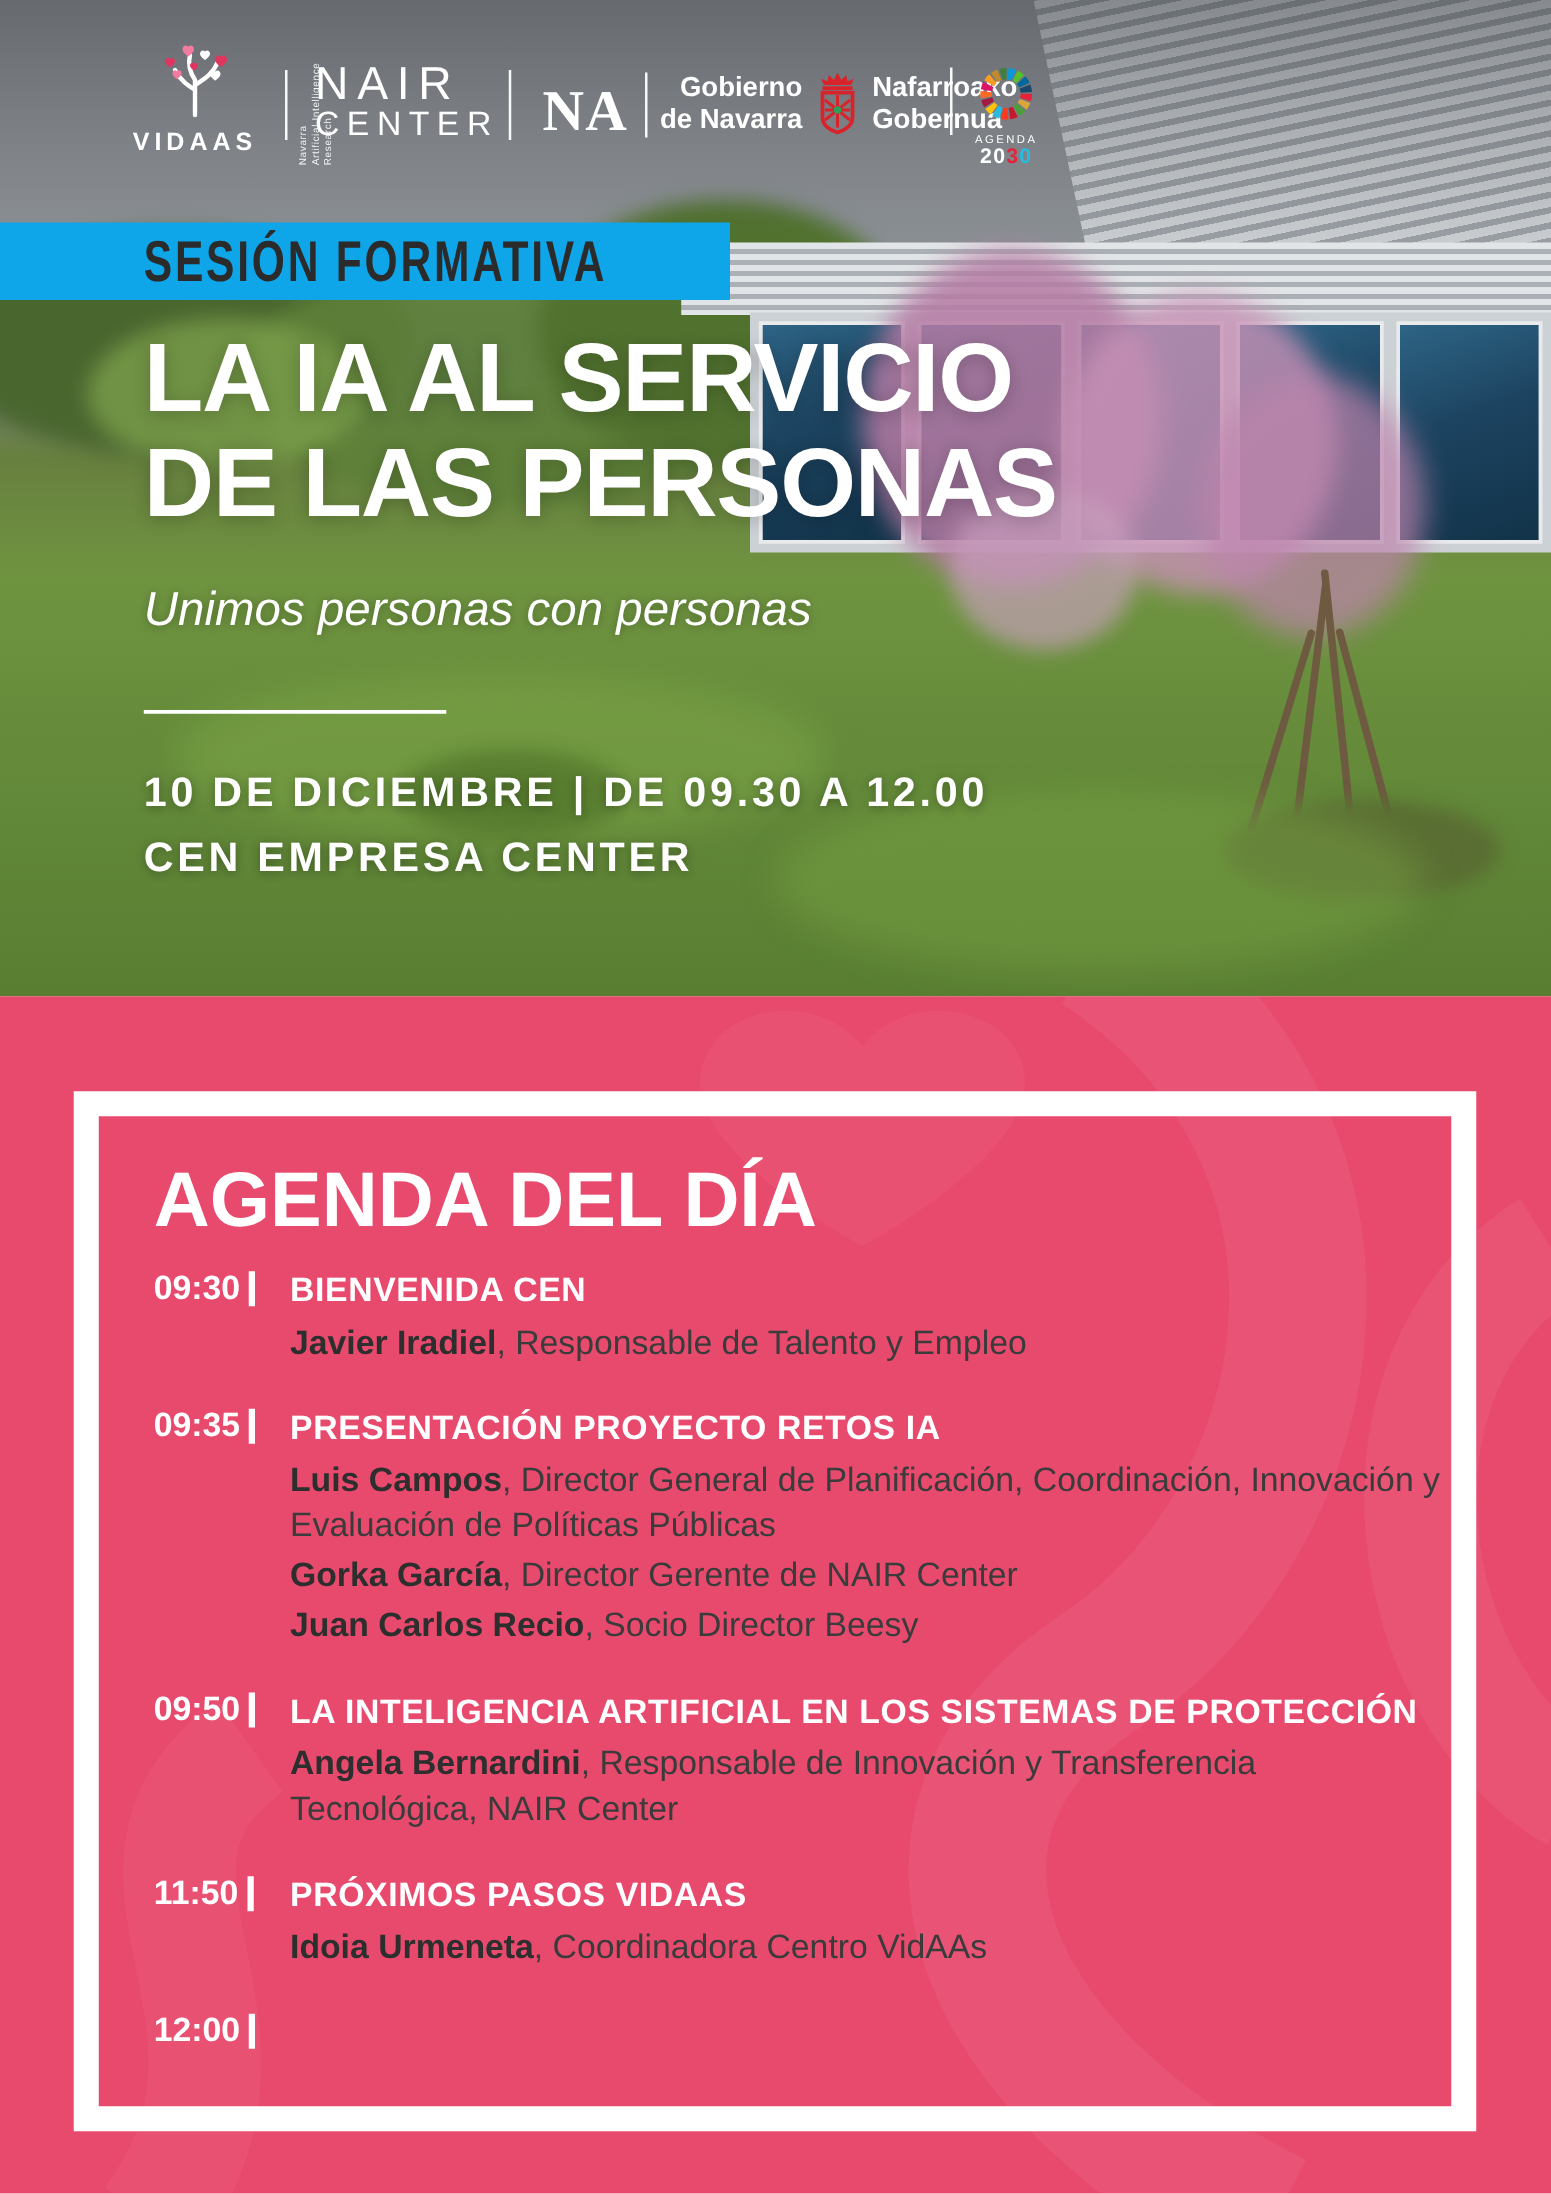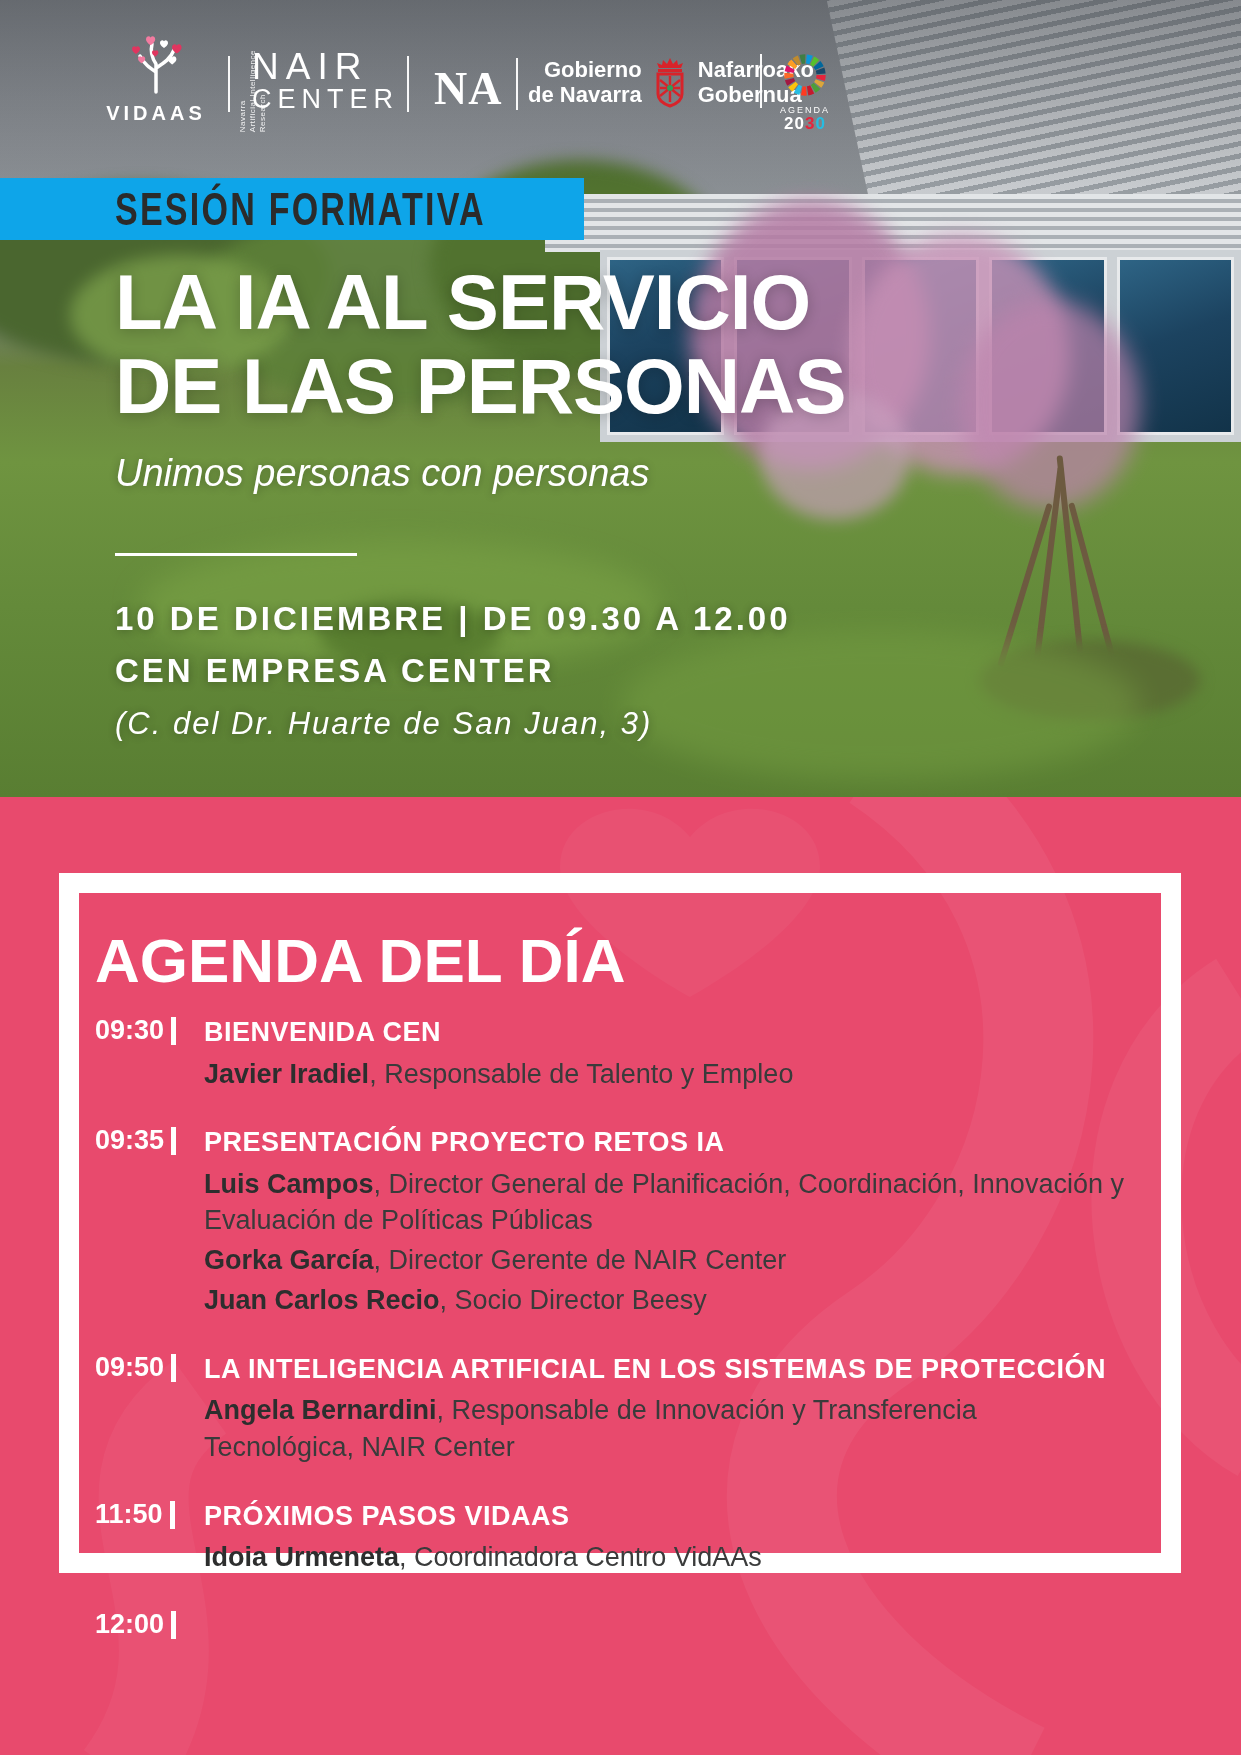--- a/index.html
+++ b/index.html
@@ -45,34 +45,34 @@
   
   .banner{position:absolute;left:0;top:178px;width:584px;height:62px;background:#0ea5e9;
     display:flex;align-items:center;z-index:8;}
   .banner-text{margin-left:115px;font-size:46px;font-weight:700;color:#2b2b2b;
     letter-spacing:3px;transform:scaleX(.74);transform-origin:left center;white-space:nowrap;}
 
   
   .hero{position:absolute;left:115px;top:260px;z-index:6;color:#fff;}
   .hero-title{font-size:78px;font-weight:800;line-height:1.08;letter-spacing:-1px;
     text-shadow:0 2px 14px rgba(0,0,0,.22);}
-  .hero-sub{margin-top:24px;font-size:38px;font-style:italic;font-weight:400;
+  .hero-sub{margin-top:39px;font-size:38px;font-style:italic;font-weight:400;
     text-shadow:0 1px 8px rgba(0,0,0,.3);}
   .divider{margin-top:58px;width:242px;height:3px;background:#fff;}
   .date-line,.venue{font-size:33px;font-weight:600;letter-spacing:3px;text-shadow:0 1px 8px rgba(0,0,0,.3);}
   .date-line{margin-top:44px;}
   .venue{margin-top:14px;}
   .address{margin-top:16px;font-size:31px;font-style:italic;font-weight:300;letter-spacing:2px;
     text-shadow:0 1px 8px rgba(0,0,0,.3);}
 
   
   .pink{position:absolute;left:0;top:797px;width:1241px;height:958px;background:var(--pink,#e84a6d);overflow:hidden;}
   .watermark{position:absolute;left:0;top:0;width:100%;height:100%;}
-  .agenda-card{position:absolute;left:59px;top:76px;width:1122px;height:700px;
-    border:20px solid #fff;box-sizing:border-box;padding:24px 0 0 16px;}
+  .agenda-card{position:absolute;left:59px;top:76px;width:1122px;height:832px;
+    border:20px solid #fff;box-sizing:border-box;padding:24px 0 0 44px;}
   .agenda-title{font-size:62px;font-weight:800;color:#fff;margin:8px 0 16px 0;letter-spacing:0;}
   .agenda-item{display:flex;margin-bottom:30px;}
   .time-cell{flex:0 0 84px;display:flex;color:#fff;font-weight:700;font-size:27px;line-height:1.4;}
   .time-bar{width:5px;height:28px;background:#fff;margin-left:7px;margin-top:5px;flex:none;}
   .item-body{margin-left:25px;width:928px;}
   .item-title{color:#fff;font-weight:700;font-size:27px;letter-spacing:.5px;line-height:1.5;}
   .speaker{font-size:27px;color:#3a3b3b;line-height:1.36;margin-top:3px;}
   .speaker b{color:#2d2e2e;font-weight:700;}
 </style>
 </head>
@@ -199,21 +199,20 @@
 
   <div class="hero">
     <div class="hero-title">
       <div>LA IA AL SERVICIO</div>
       <div>DE LAS PERSONAS</div>
     </div>
     <div class="hero-sub">Unimos personas con personas</div>
     <div class="divider"></div>
     <div class="date-line">10 DE DICIEMBRE | DE 09.30 A 12.00</div>
     <div class="venue">CEN EMPRESA CENTER</div>
-    <div class="address">(C. del Dr. Huarte de San Juan, 3)</div>
   </div>
 
   <div class="pink">
     <svg class="watermark" viewBox="0 0 1241 958">
       <path d="M880 -40 C 1120 120, 1060 420, 880 540 C 700 660, 780 860, 1020 980" stroke="rgba(255,255,255,0.055)" stroke-width="110" fill="none"></path>
       <path d="M1240 200 C 1080 300, 1120 560, 1260 640" stroke="rgba(255,255,255,0.05)" stroke-width="90" fill="none"></path>
       <path d="M120 980 C 240 820, 60 700, 200 600" stroke="rgba(255,255,255,0.045)" stroke-width="90" fill="none"></path>
       <path d="M690 40 C650 -10 560 10 560 70 C560 130 690 200 690 200 C690 200 820 130 820 70 C820 10 730 -10 690 40 Z" fill="rgba(255,255,255,0.04)"></path>
     </svg>
 

